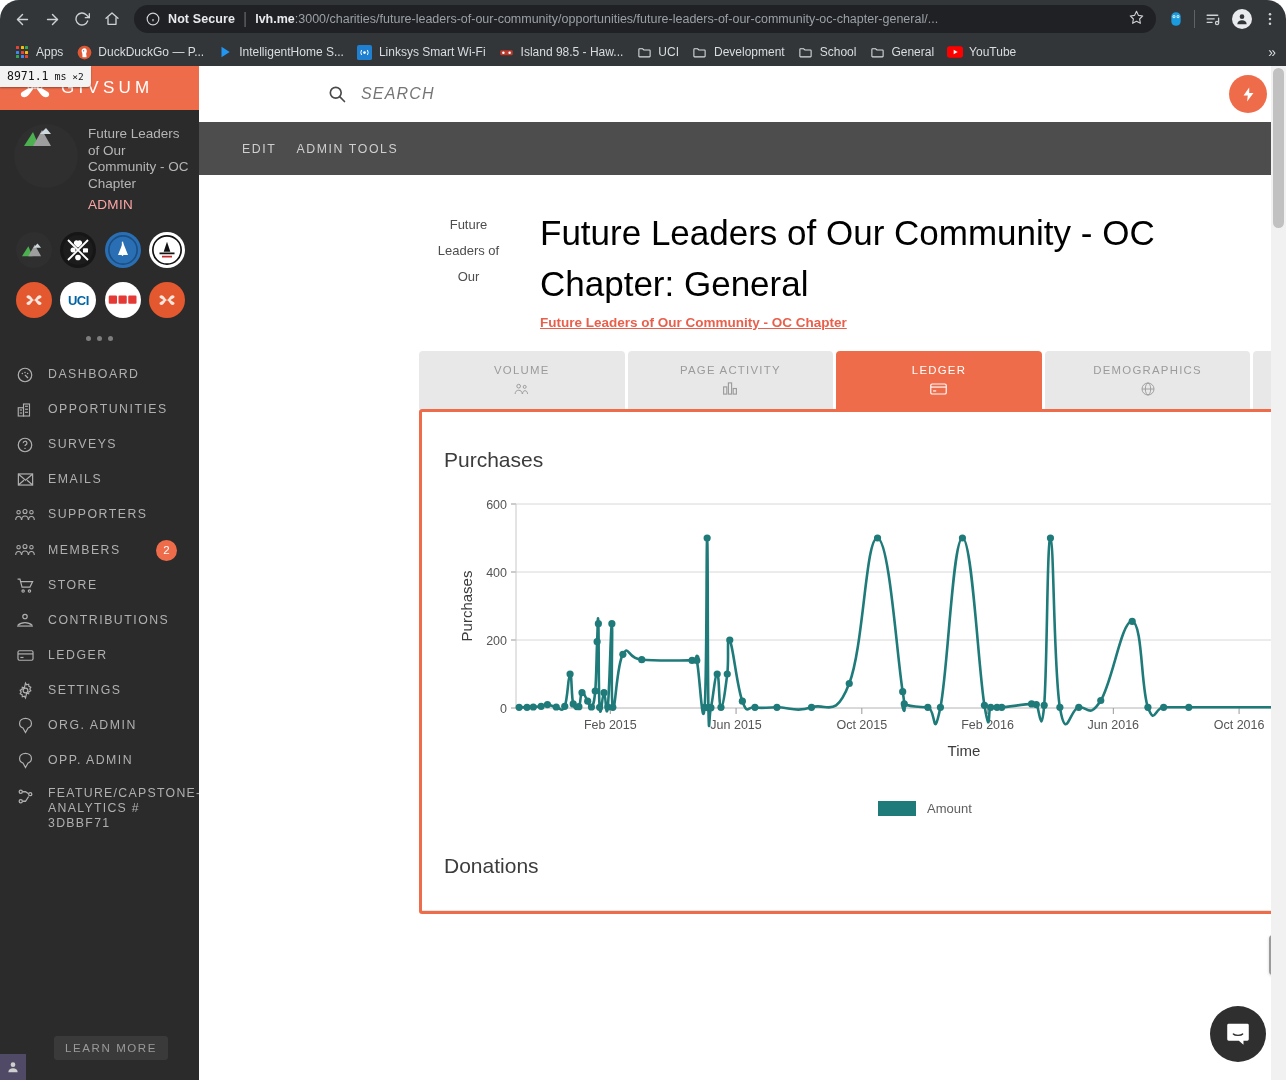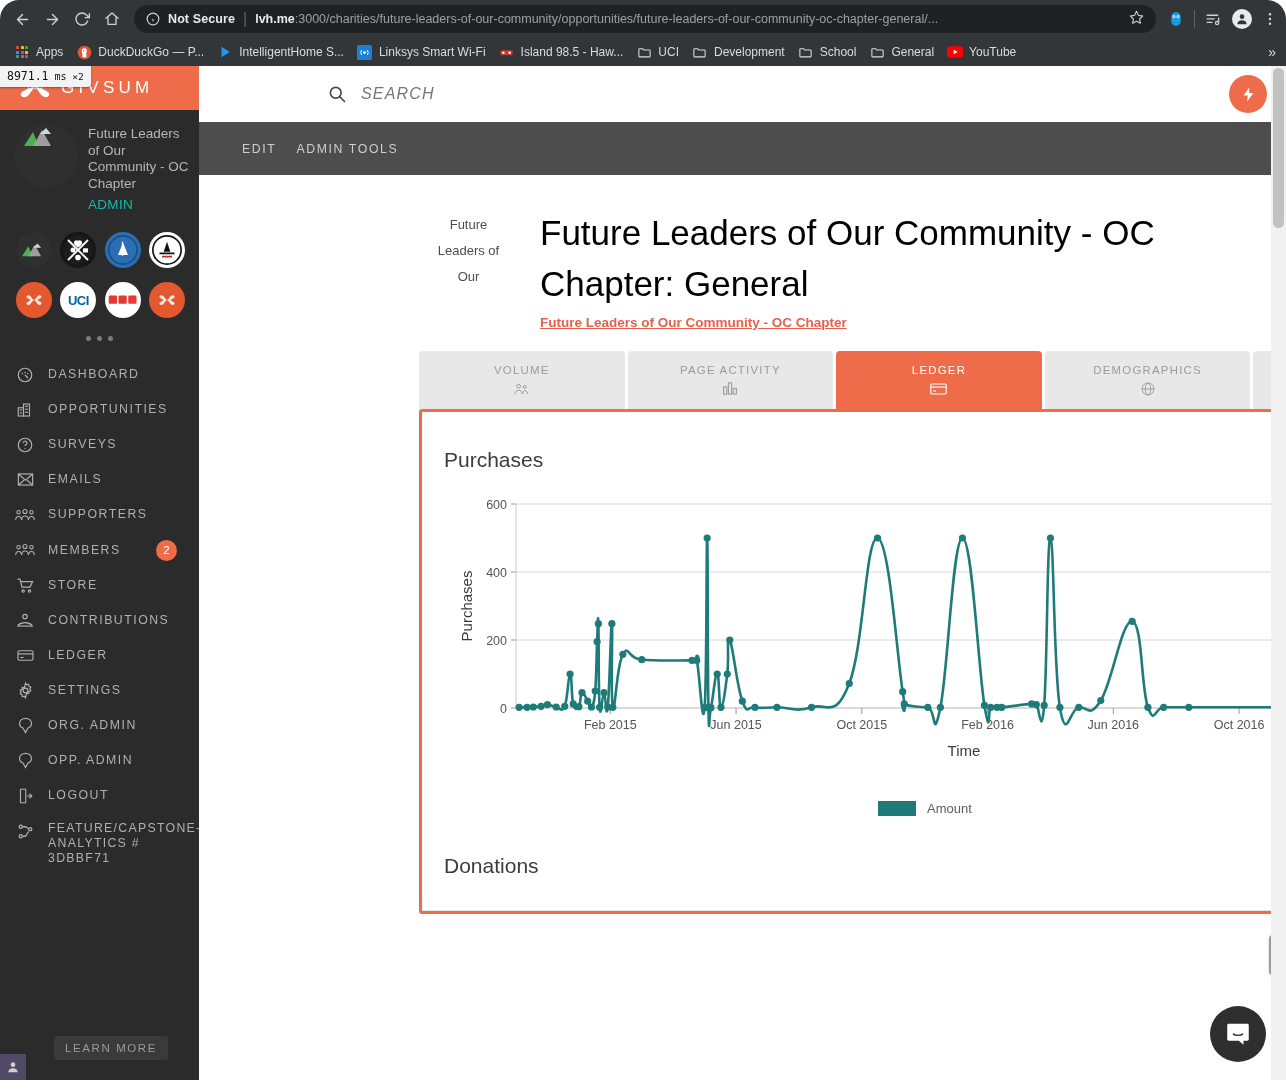--- a/index.html
+++ b/index.html
@@ -71,21 +71,21 @@
   .perf-badge .u { font-size: 10px; }
   .perf-badge .x { font-size: 9.5px; }
 
   .org-block { display: flex; padding: 14px 10px 4px 14px; gap: 10px; }
   .org-avatar {
     width: 64px; height: 64px; border-radius: 50%; background: #2f2f2f; flex: 0 0 auto;
     position: relative; overflow: hidden;
   }
   .org-text { padding-top: 2px; }
   .org-name { font-size: 13.5px; line-height: 16.5px; color: #b5b5b5; }
-  .org-role { font-size: 13.5px; color: #14b8a6; margin-top: 5px; letter-spacing: .3px; }
+  .org-role { font-size: 13.5px; color: #fca5a5; margin-top: 5px; letter-spacing: .3px; }
 
   .org-grid { display: grid; grid-template-columns: repeat(4, 1fr); gap: 14px 0; padding: 16px 10px 0 12px; }
   .og-item { width: 36px; height: 36px; border-radius: 50%; justify-self: center; position: relative; overflow: hidden;
              display:flex; align-items:center; justify-content:center; font-size: 10px; }
   .dots { display: flex; gap: 6px; justify-content: center; padding: 18px 0 10px 0; }
   .dots i { width: 5px; height: 5px; border-radius: 50%; background: #7d7d7d; display: block; }
 
   .menu { padding-top: 6px; }
   .menu-item {
     display: flex; align-items: center; gap: 13px; padding: 7.5px 14px 7.5px 15px;
@@ -590,30 +590,20 @@
           </span>
         <span class="mi-label">ORG. ADMIN</span>
       </div>
       <div class="menu-item">
         <span class="mi-ico">
             <svg width="19" height="19" viewBox="0 0 24 24" fill="none" stroke="currentColor" stroke-width="1.5">
               <path d="M12 3C8 3 4.5 5.5 4.5 9.5c0 3 2.2 5 4.3 5.6L12 21l3.2-5.9c2.1-.6 4.3-2.6 4.3-5.6C19.5 5.5 16 3 12 3z"></path>
             </svg>
           </span>
         <span class="mi-label">OPP. ADMIN</span>
-      </div>
-      <div class="menu-item">
-        <span class="mi-ico">
-            <svg width="18" height="18" viewBox="0 0 24 24" fill="none" stroke="currentColor" stroke-width="1.5">
-              <path d="M6 3h7v18H6z"></path>
-              <path d="M15 12h6"></path>
-              <polyline points="18 9 21 12 18 15"></polyline>
-            </svg>
-          </span>
-        <span class="mi-label">LOGOUT</span>
       </div>
       <div class="menu-item branch-item">
         <span class="mi-ico">
             <svg width="19" height="19" viewBox="0 0 24 24" fill="none" stroke="currentColor" stroke-width="1.6">
               <circle cx="6" cy="6" r="2"></circle>
               <circle cx="6" cy="18" r="2"></circle>
               <circle cx="18" cy="9" r="2"></circle>
               <path d="M8 6h4l4 2.5M8 18h4l4-6"></path>
             </svg>
           </span>

